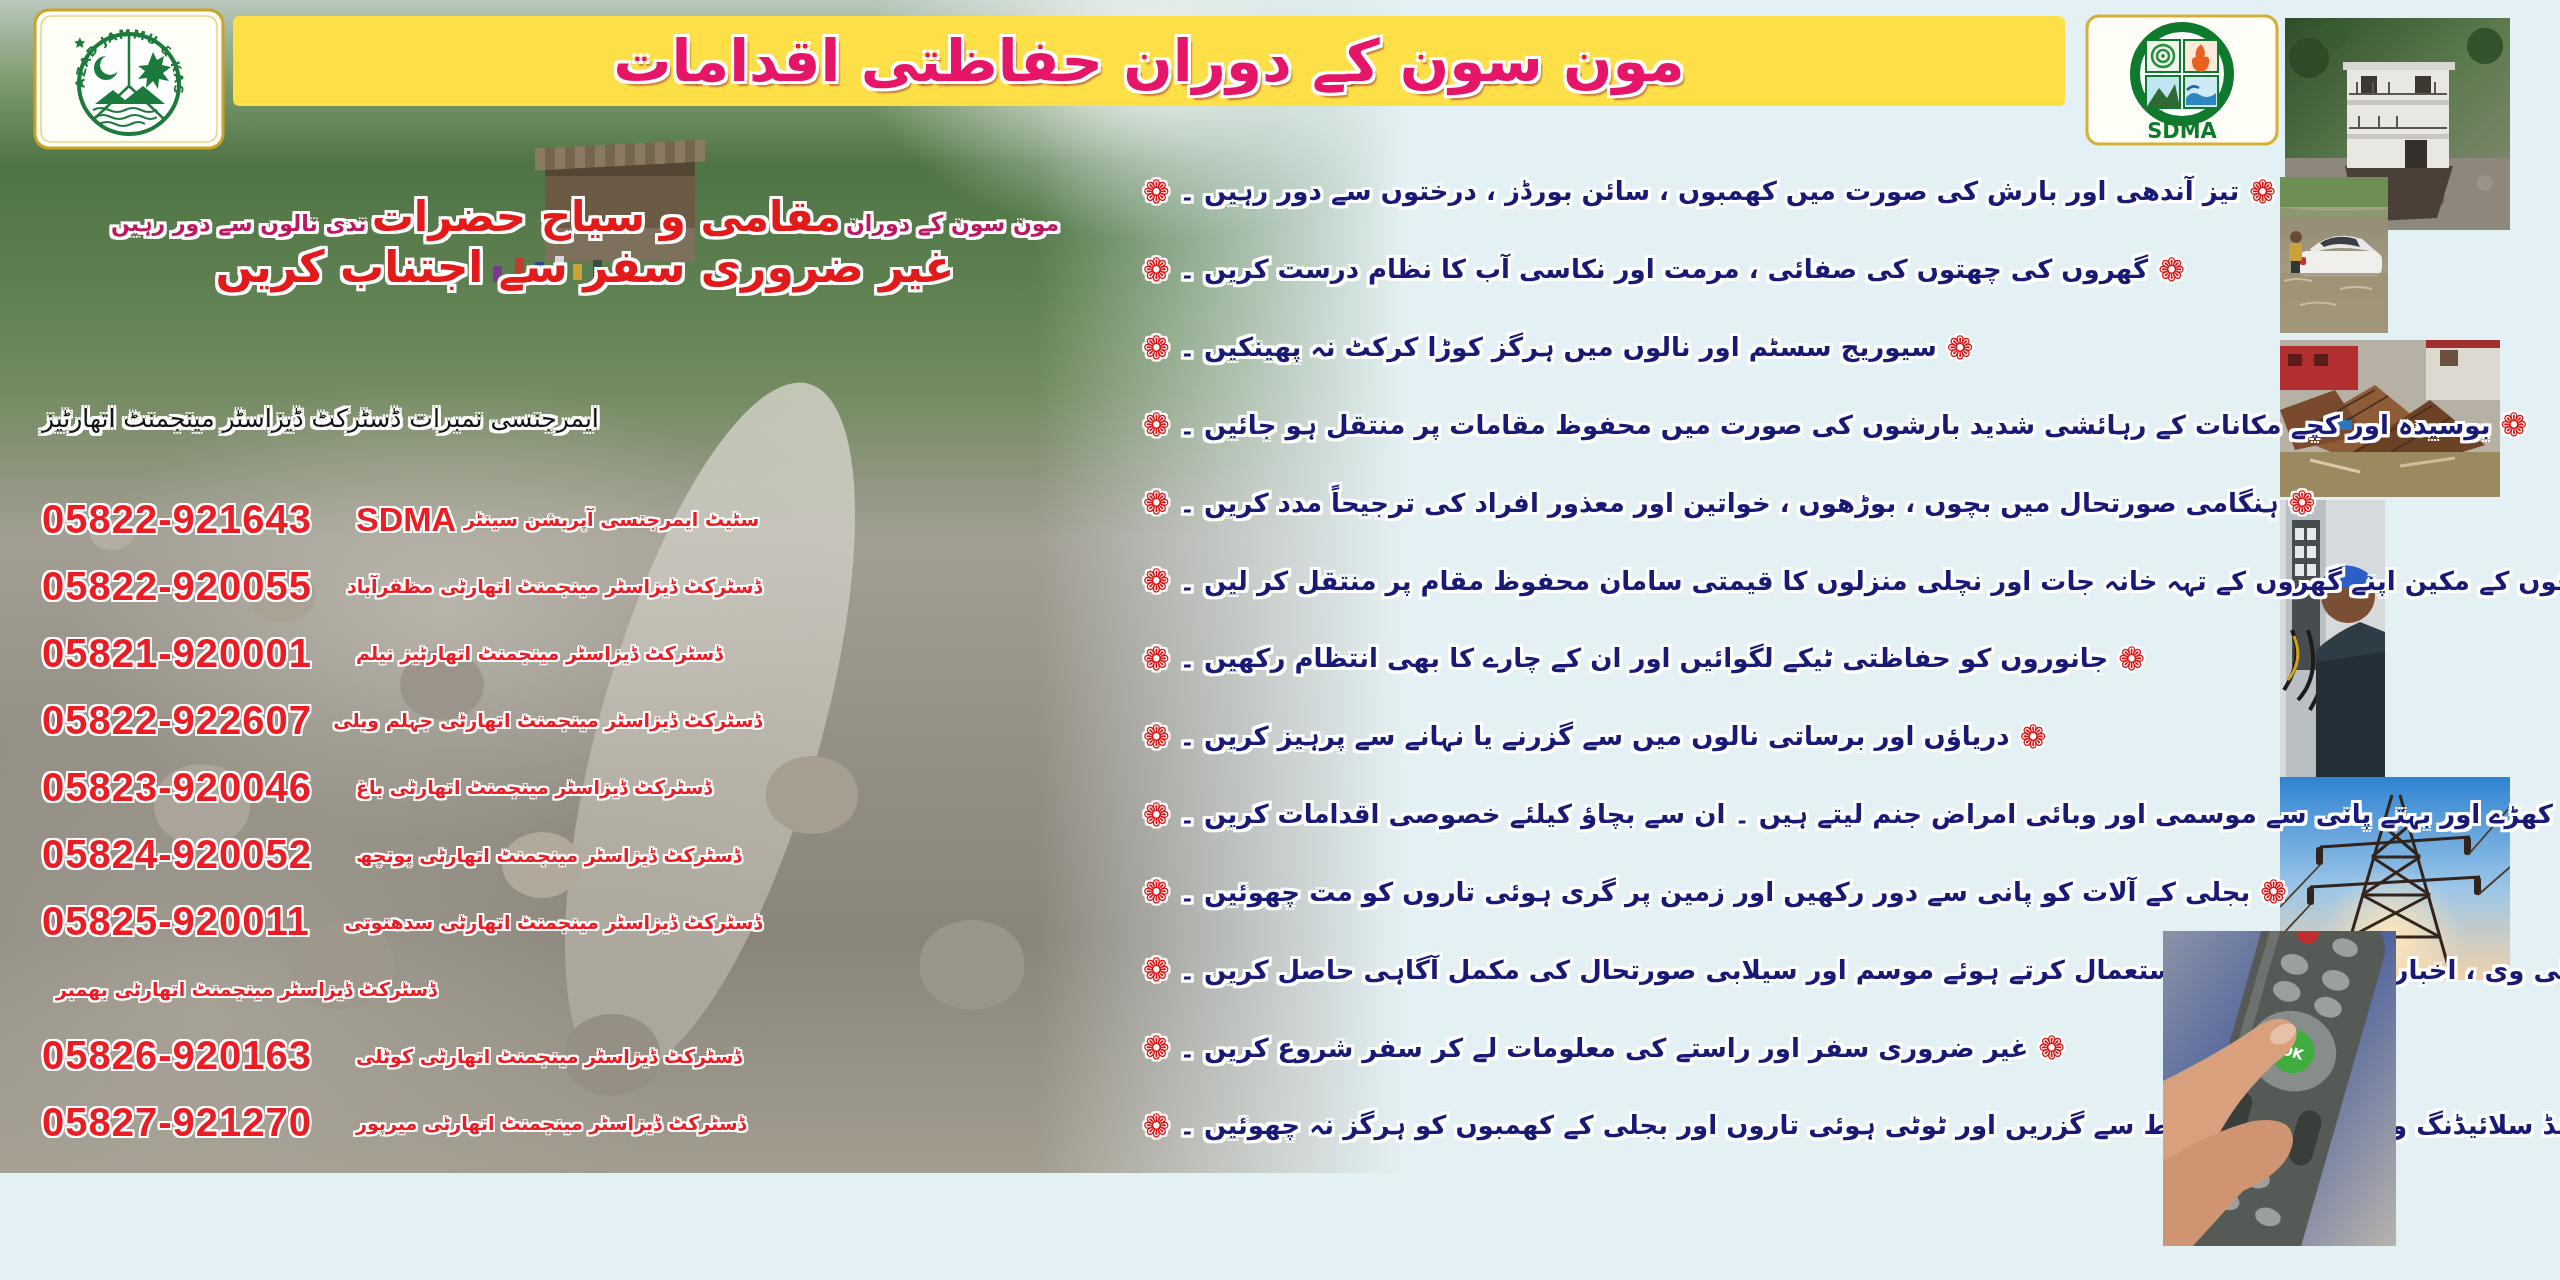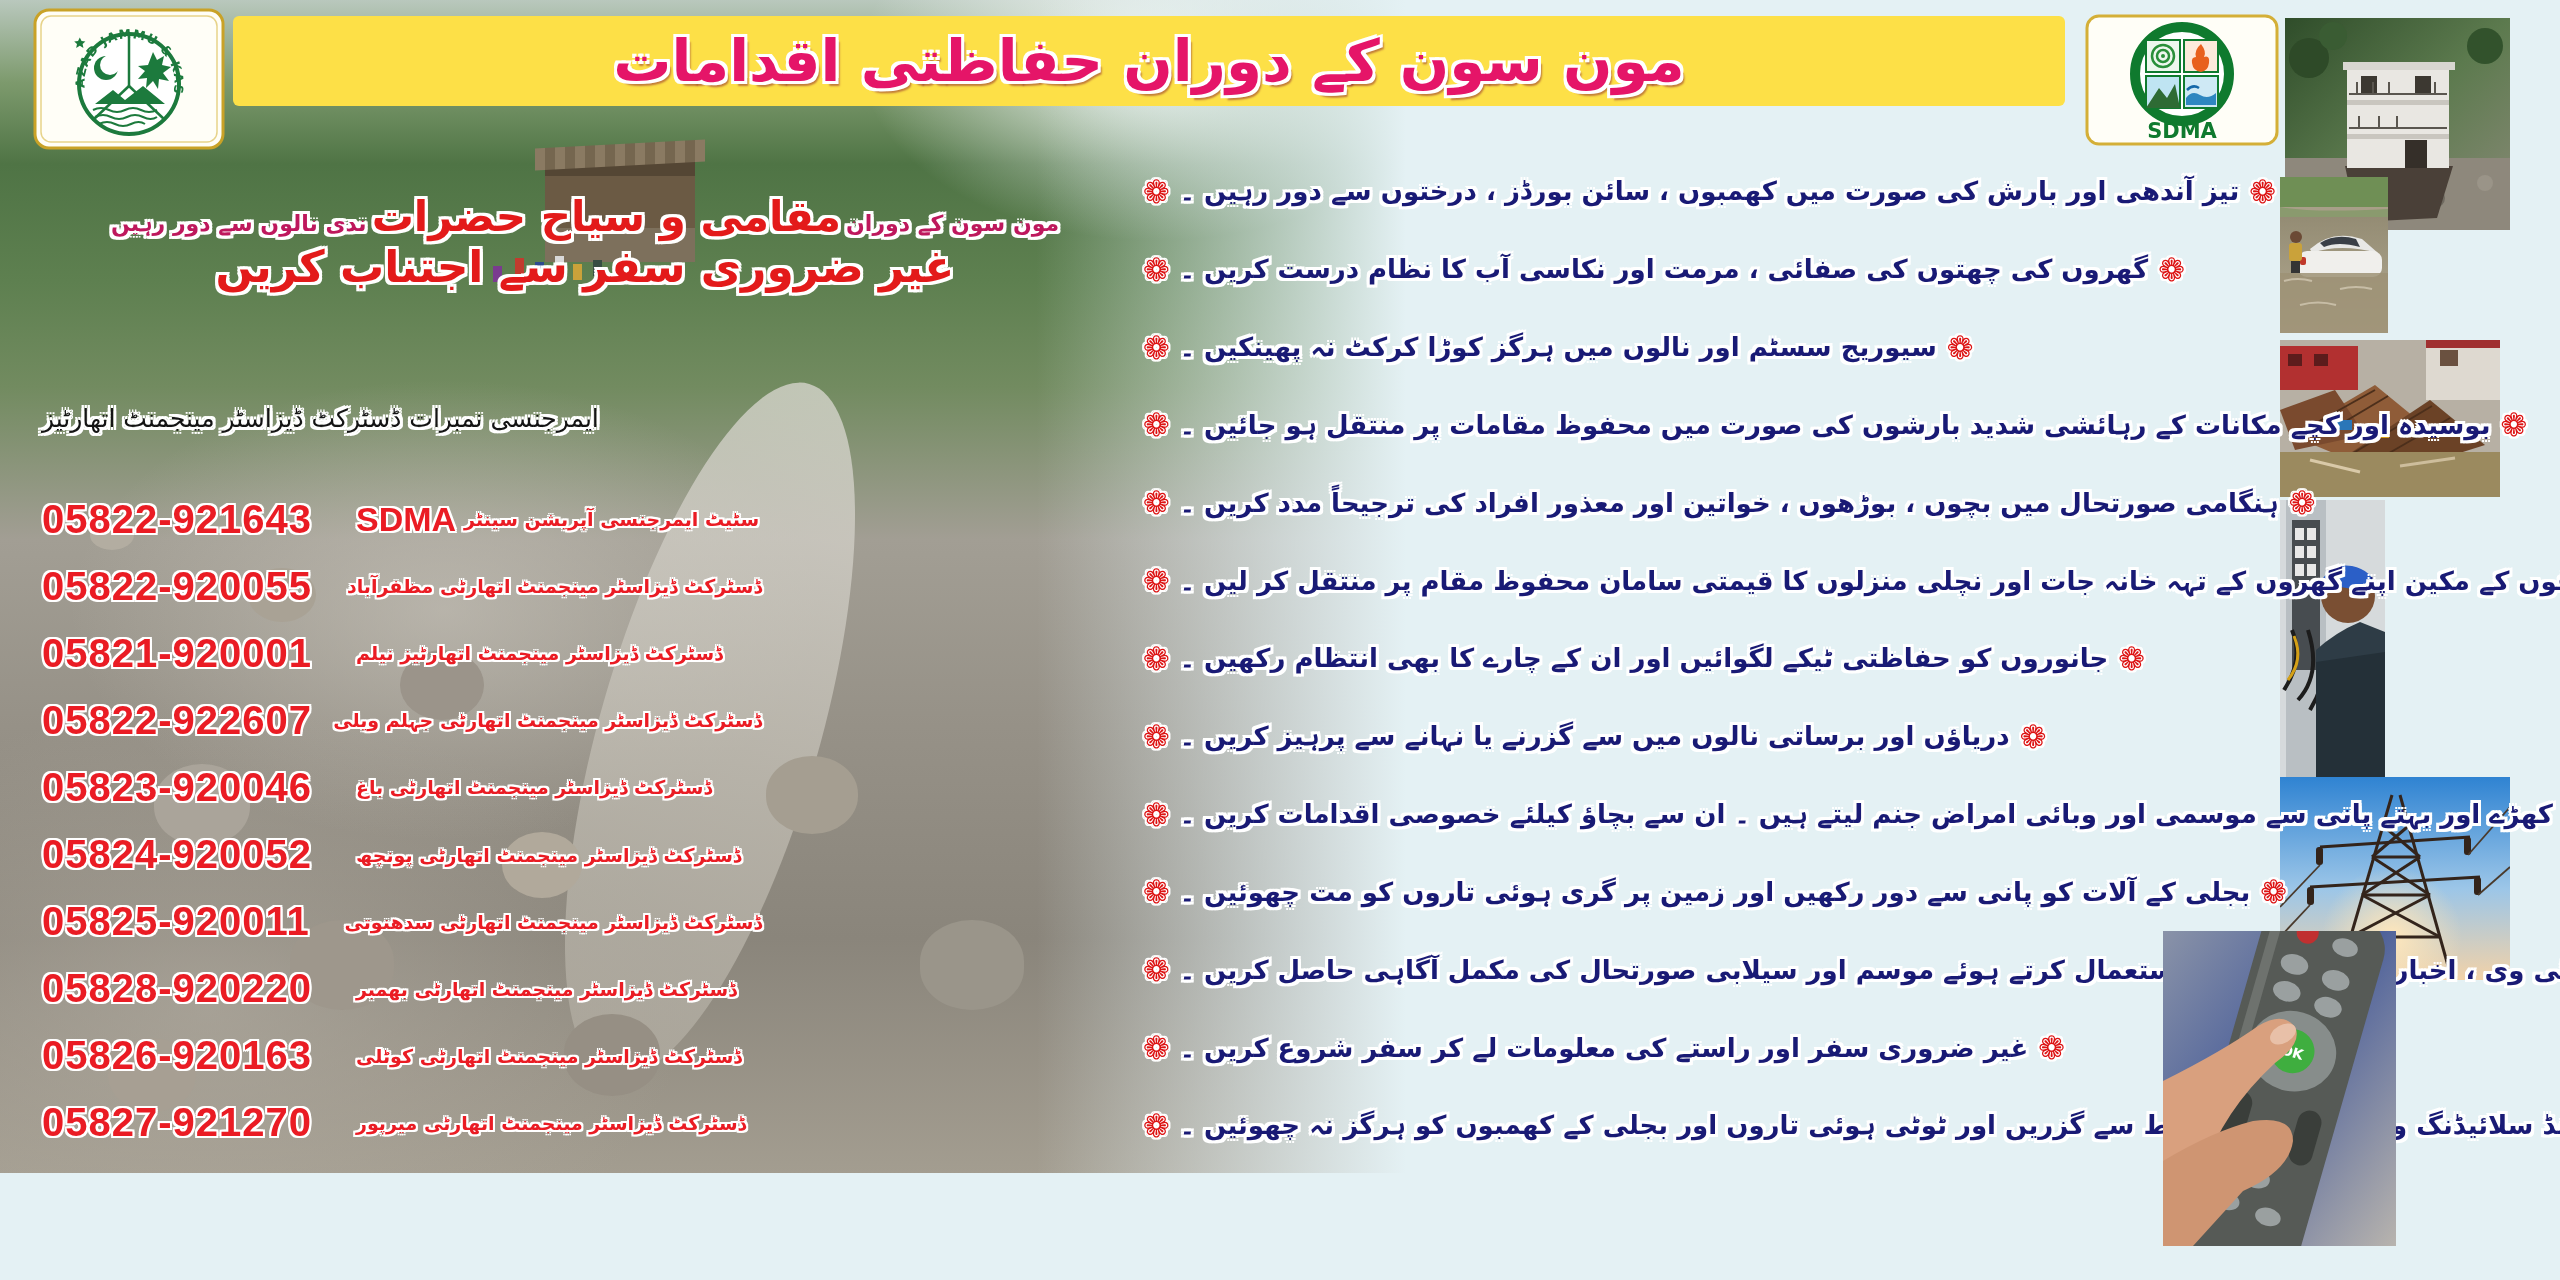--- a/index.html
+++ b/index.html
@@ -231,21 +231,20 @@
 
       <div class="em-row">
         <span class="em-num halo2">05825-920011</span>
         <span class="em-label">
 
           <span class="em-urdu halo2" dir="rtl">ڈسٹرکٹ ڈیزاسٹر مینجمنٹ اتھارٹی سدھنوتی</span>
         </span>
       </div>
 
       <div class="em-row">
-        <span class="em-num halo2">05828-920220</span>
         <span class="em-label">
 
           <span class="em-urdu halo2" dir="rtl">ڈسٹرکٹ ڈیزاسٹر مینجمنٹ اتھارٹی بھمبر</span>
         </span>
       </div>
 
       <div class="em-row">
         <span class="em-num halo2">05826-920163</span>
         <span class="em-label">
 

